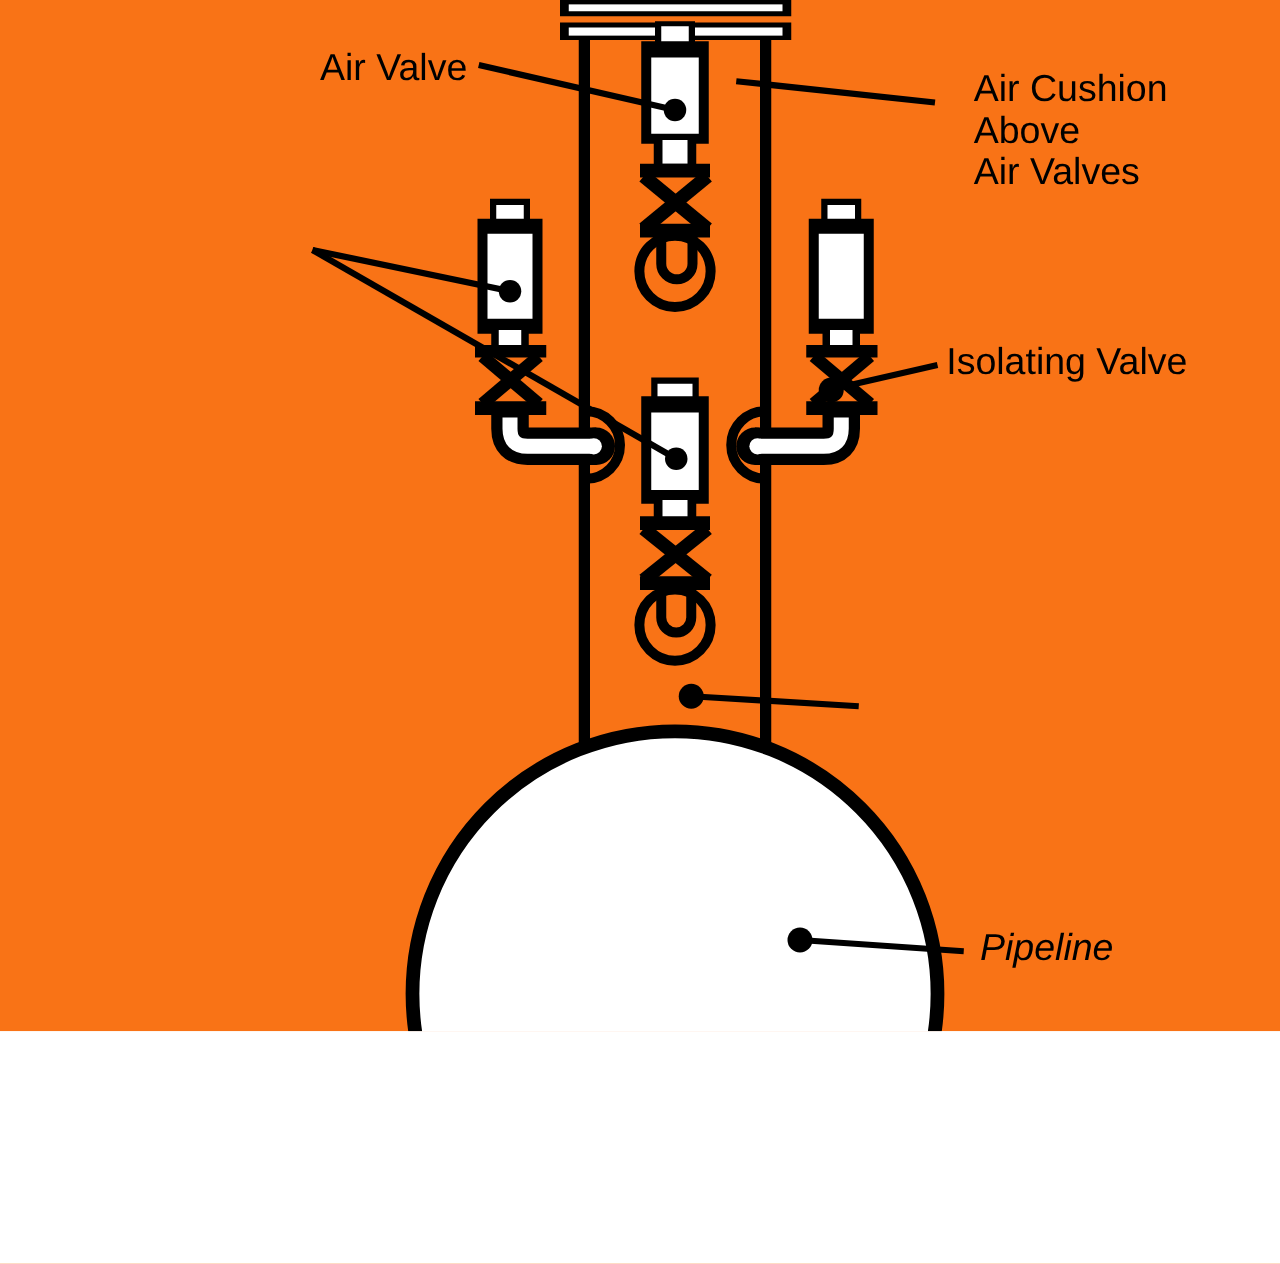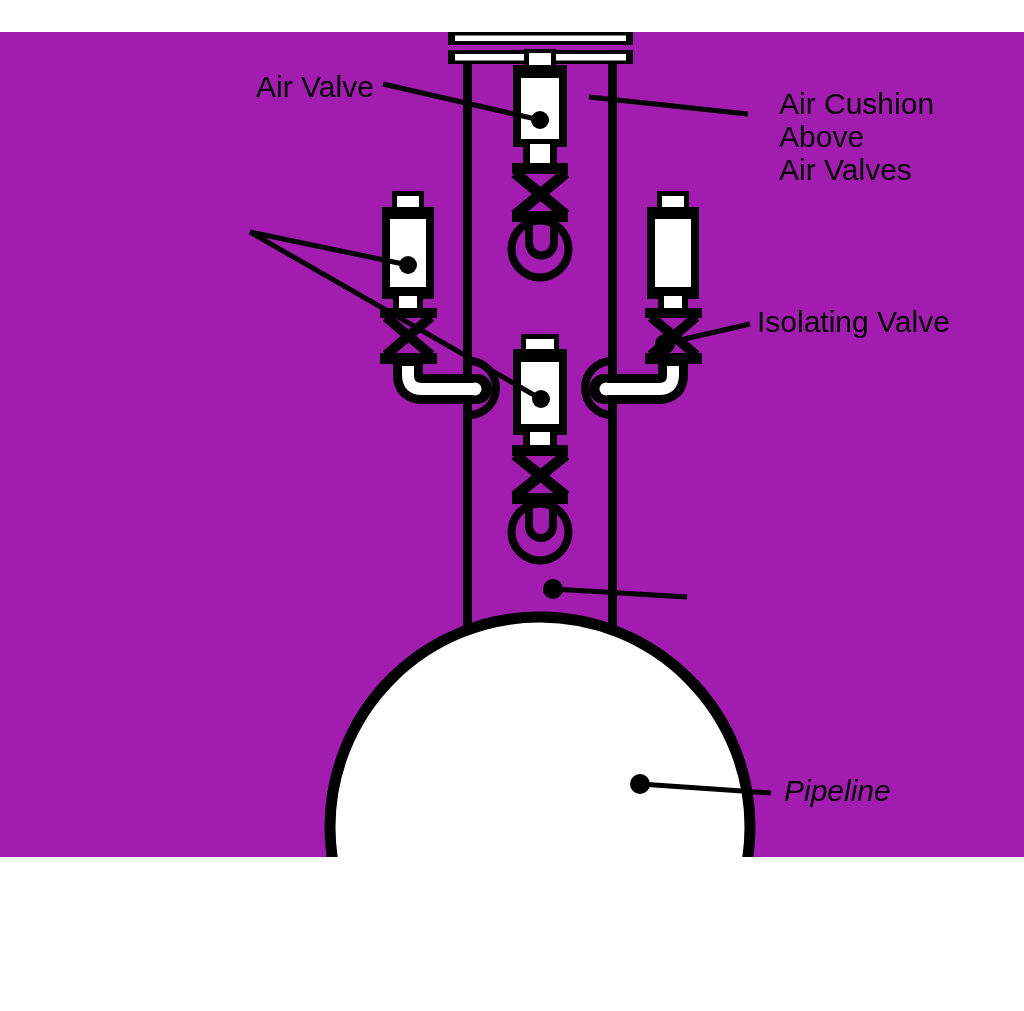--- a/index.html
+++ b/index.html
@@ -1,16 +1,16 @@
 <!DOCTYPE html>
 <html><head>
 <meta charset="utf-8">
 <style>
   html,body{margin:0;padding:0;background:#ffffff;}
-  .stage{position:relative;width:1024px;height:825px;background:#a21caf;overflow:hidden;margin-top:32px;}
+  .stage{position:relative;width:1024px;height:825px;background:#f97316;overflow:hidden;}
   .stage svg{position:absolute;left:0;top:0;}
   .label{
     position:absolute;
     font-family:"Liberation Sans",sans-serif;
     font-size:30px;
     line-height:33px;
     color:#000000;
     white-space:pre-line;
   }
 </style>

